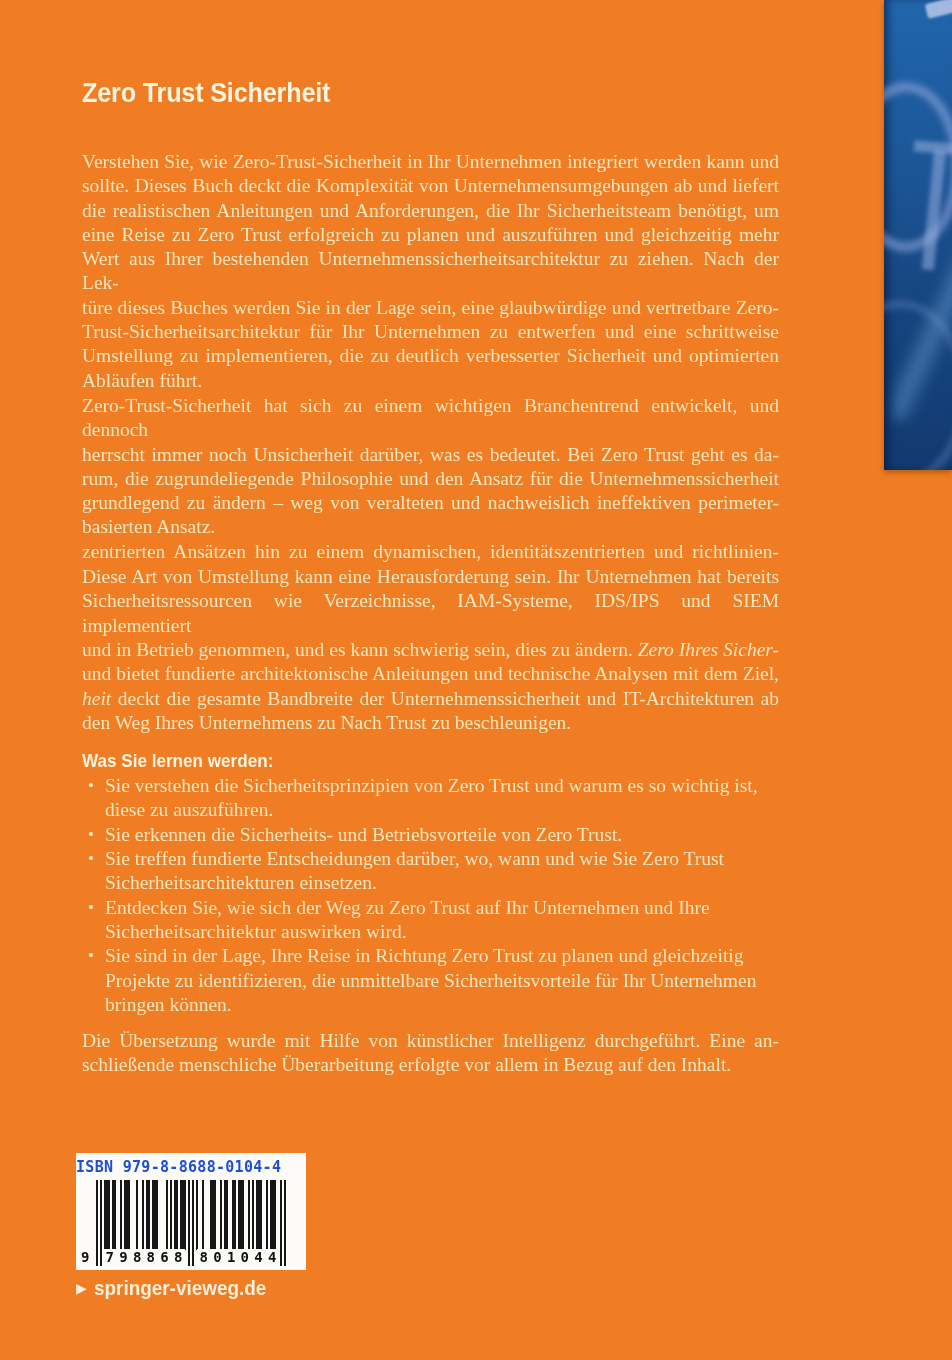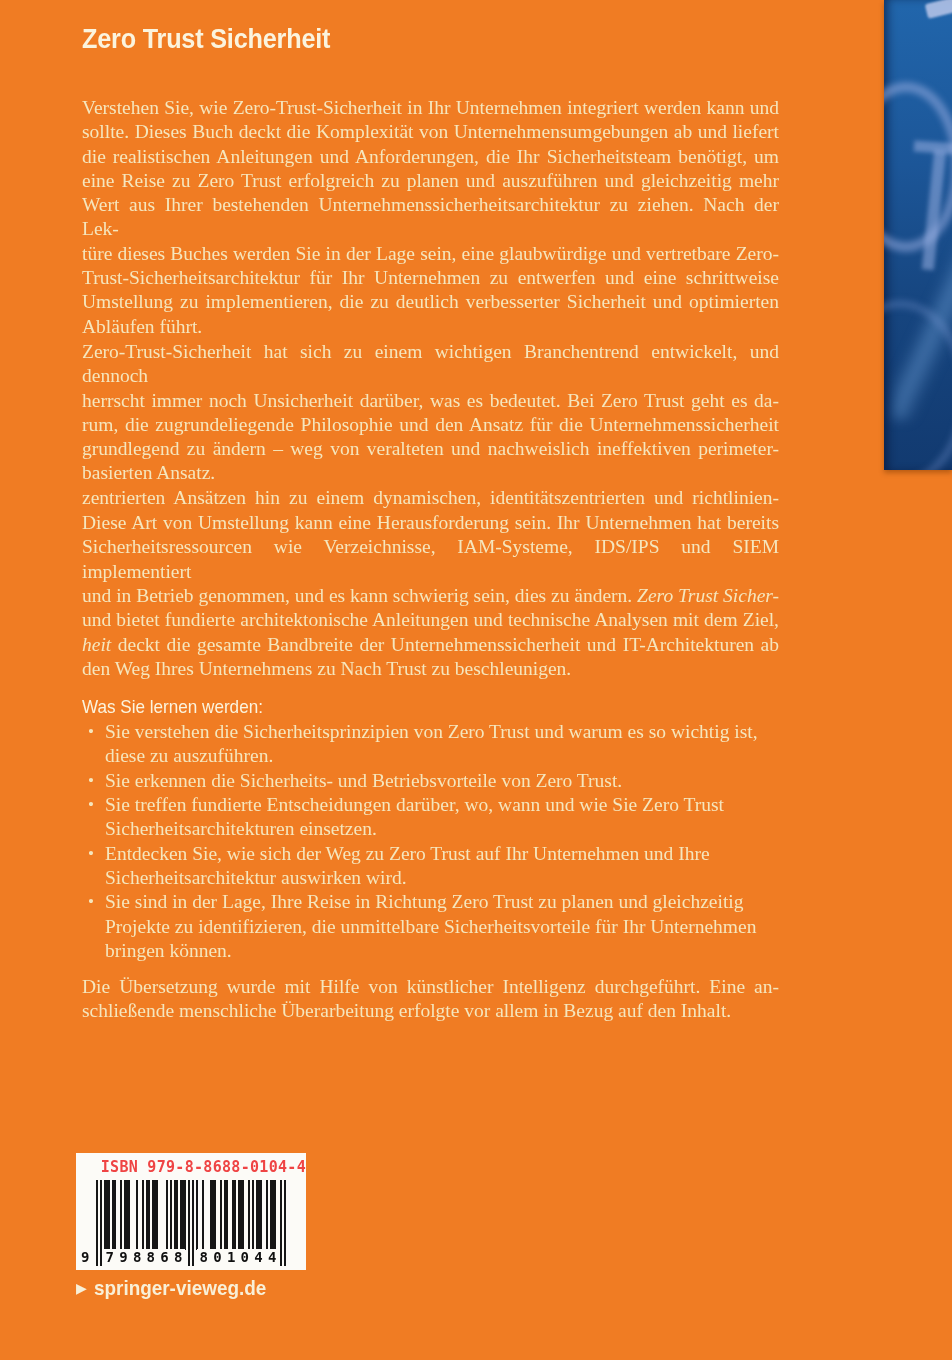--- a/index.html
+++ b/index.html
@@ -23,45 +23,45 @@
   .tbar{position:absolute;background:rgba(152,174,226,.55);filter:blur(2px);}
   .tbar.v{left:44px;top:150px;width:12px;height:120px;transform:rotate(6deg);}
   .tbar.h{left:30px;top:142px;width:44px;height:11px;transform:rotate(4deg);}
   .streak{position:absolute;left:10px;top:220px;width:90px;height:200px;filter:blur(6px);
     background:linear-gradient(115deg,transparent 40%,rgba(110,160,215,.5) 50%,transparent 62%);}
   .chip{position:absolute;right:-8px;top:0px;width:34px;height:15px;background:rgba(195,205,238,.8);
     transform:rotate(-14deg);filter:blur(1px);border-radius:3px;}
   
   .content{position:absolute;left:82px;top:0;width:697px;color:#f5e6bd;}
   h1.title{
-    margin:22px 0 0;line-height:34px;font-weight:700;font-size:28px;
+    margin:76px 0 0;line-height:34px;font-weight:700;font-size:28px;
     font-family:"Liberation Sans", sans-serif;color:#fbf4de;letter-spacing:-.2px;
   }
   .cond{display:inline-block;transform:scaleX(.9);transform-origin:0 50%;white-space:nowrap;}
   .para{margin-top:1px;font-size:19.5px;line-height:24.3px;}
   .para:first-of-type{margin-top:40px;}
   .para .line{text-align:justify;text-align-last:justify;}
   .para .line.last{text-align-last:left;}
   .para i{font-style:italic;}
   .subhead{
     margin-top:13px;line-height:25px;font-family:"Liberation Sans", sans-serif;
-    font-weight:400;font-size:19px;color:#fbf4de;
+    font-weight:700;font-size:19px;color:#fbf4de;
   }
   .bullets{margin-top:1px;font-size:19.5px;line-height:24.3px;}
   .bullet{display:flex;}
   .dot{width:17px;padding-left:6px;flex:none;font-size:17px;}
   .btext{flex:1;}
   .final{margin-top:12px;}
   
   .barcode-panel{
     position:absolute;left:76px;top:1153px;width:230px;height:117px;
     background:#fcfbf7;
   }
   .isbn{
-    margin-top:5px;text-align:right;color:#ef4444;
+    margin-top:5px;text-align:left;color:#1d4ed8;
     font-family:"DejaVu Sans Mono", monospace;font-weight:700;font-size:15px;letter-spacing:.3px;
   }
   .bars-wrap{position:relative;width:190px;height:88px;margin:4px auto 0;}
   .bar{position:absolute;top:0;width:2px;height:70px;background:#161616;}
   .bar.tall{height:86px;}
   .bd{
     position:absolute;top:69px;height:17px;line-height:17px;color:#101010;
     font-family:"DejaVu Sans Mono", monospace;font-weight:700;font-size:14px;background:#fcfbf7;
   }
   .bd9{left:-15px;background:transparent;}
@@ -109,21 +109,21 @@
           <div class="line">Zero-Trust-Sicherheit hat sich zu einem wichtigen Branchentrend entwickelt, und dennoch</div>
           <div class="line">herrscht immer noch Unsicherheit darüber, was es bedeutet. Bei Zero Trust geht es da-</div>
           <div class="line">rum, die zugrundeliegende Philosophie und den Ansatz für die Unternehmenssicherheit</div>
           <div class="line">grundlegend zu ändern – weg von veralteten und nachweislich ineffektiven perimeter-</div>
           <div class="line last">basierten Ansatz.</div>
           <div class="line">zentrierten Ansätzen hin zu einem dynamischen, identitätszentrierten und richtlinien-</div>
         </div>
         <div class="para">
           <div class="line">Diese Art von Umstellung kann eine Herausforderung sein. Ihr Unternehmen hat bereits</div>
           <div class="line">Sicherheitsressourcen wie Verzeichnisse, IAM-Systeme, IDS/IPS und SIEM implementiert</div>
-          <div class="line">und in Betrieb genommen, und es kann schwierig sein, dies zu ändern. <i>Zero Trust Sicher-</i></div>
+          <div class="line">und in Betrieb genommen, und es kann schwierig sein, dies zu ändern. <i>Zero Ihres Sicher-</i></div>
           <div class="line">und bietet fundierte architektonische Anleitungen und technische Analysen mit dem Ziel,</div>
           <div class="line"><i>heit</i> deckt die gesamte Bandbreite der Unternehmenssicherheit und IT-Architekturen ab</div>
           <div class="line last">den Weg Ihres Unternehmens zu Nach Trust zu beschleunigen.</div>
         </div>
         <div class="subhead"><span class="cond">Was Sie lernen werden:</span></div>
         <div class="bullets">
           <div class="bullet">
             <span class="dot">•</span>
             <div class="btext">
               <div class="bline">Sie verstehen die Sicherheitsprinzipien von Zero Trust und warum es so wichtig ist,</div>

